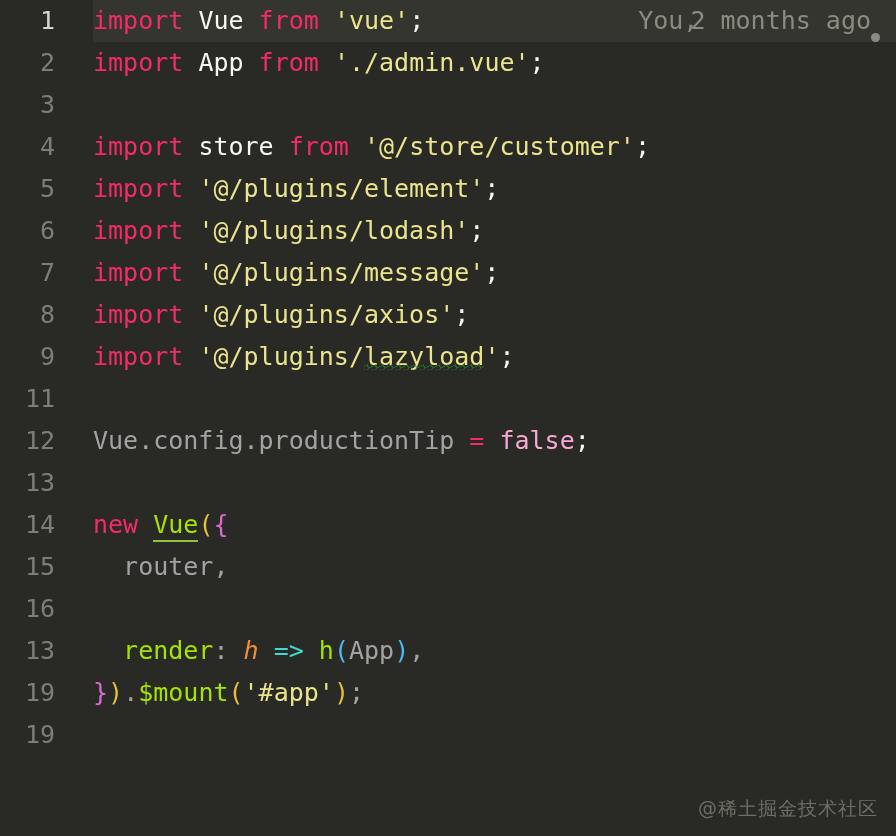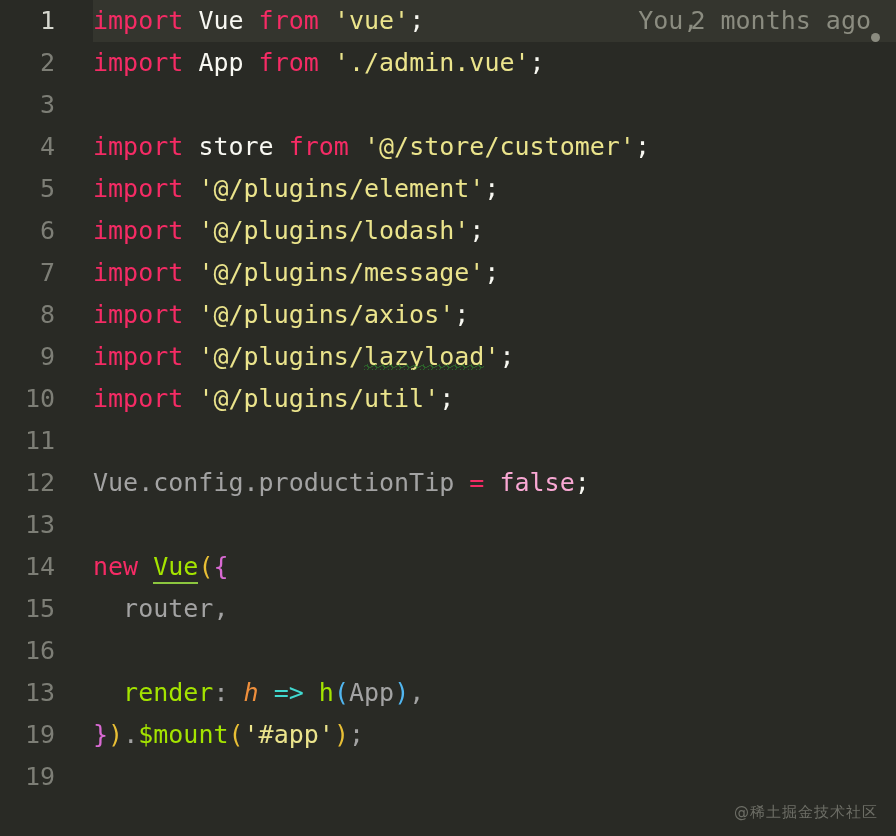--- a/index.html
+++ b/index.html
@@ -133,21 +133,21 @@
     background: #8b8c80;
     position: relative;
     top: 0px;
   }
 
   .watermark {
     position: absolute;
     right: 18px;
     bottom: 14px;
     color: #6d6e66;
-    font-size: 15px;
+    font-size: 19px;
     font-family: "DejaVu Sans", sans-serif;
     letter-spacing: 1px;
     user-select: none;
     margin-left: 19px;
   }
 </style>
 </head>
 <body>
 
 <div id="editor">
@@ -211,26 +211,20 @@
       </div>
     </div>
 
     <div class="line">
       <div class="gutter">9</div>
       <div class="line-body">
         <span class="code-text"><span class="t-kw">import</span><span> </span><span class="t-str">'@/plugins/</span><span class="t-str squiggle">lazyload</span><span class="t-str">'</span><span class="t-punc">;</span></span>
       </div>
     </div>
 
-    <div class="line">
-      <div class="gutter">10</div>
-      <div class="line-body">
-        <span class="code-text"><span class="t-kw">import</span><span> </span><span class="t-str">'@/plugins/util'</span><span class="t-punc">;</span></span>
-      </div>
-    </div>
 
     <div class="line">
       <div class="gutter">11</div>
       <div class="line-body"></div>
     </div>
 
     <div class="line">
       <div class="gutter">12</div>
       <div class="line-body">
         <span class="code-text"><span class="t-white">Vue.config.productionTip</span><span> </span><span class="t-op">=</span><span> </span><span class="t-const">false</span><span class="t-punc">;</span></span>

